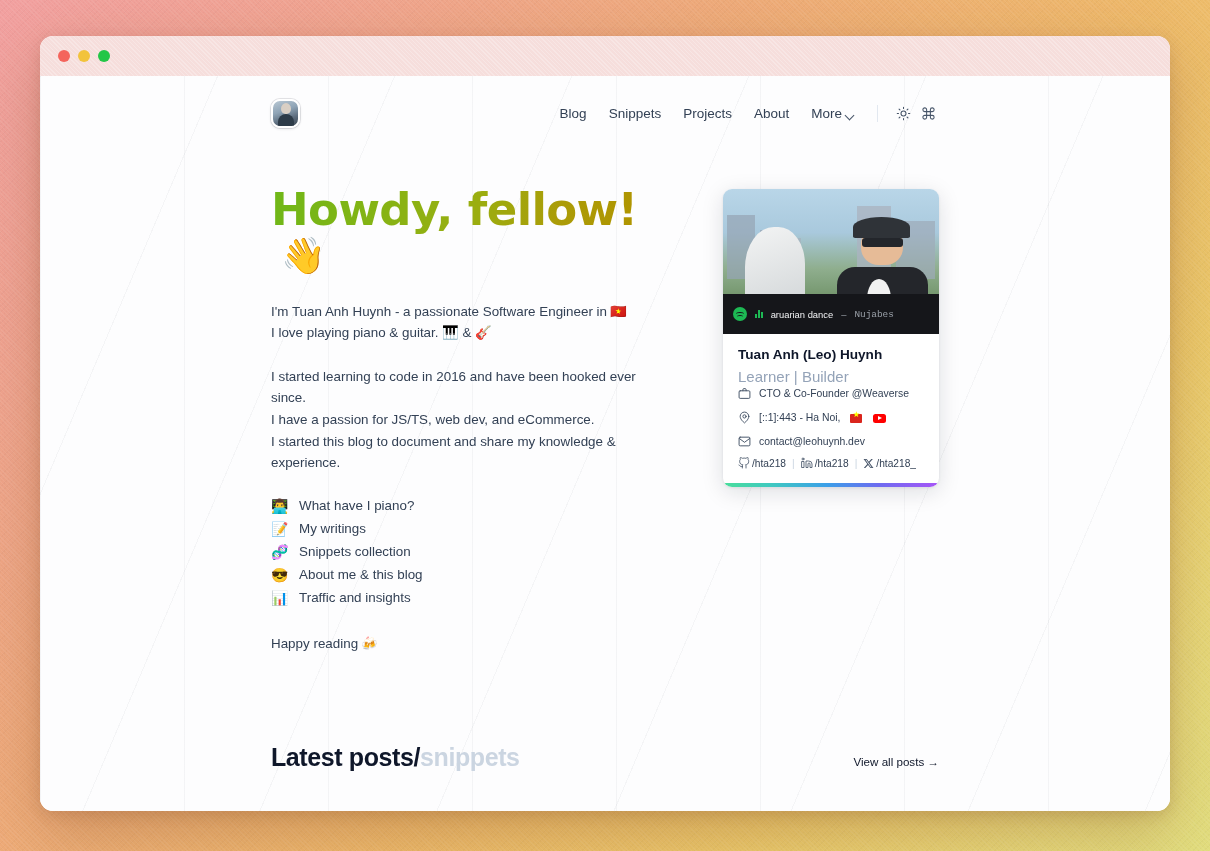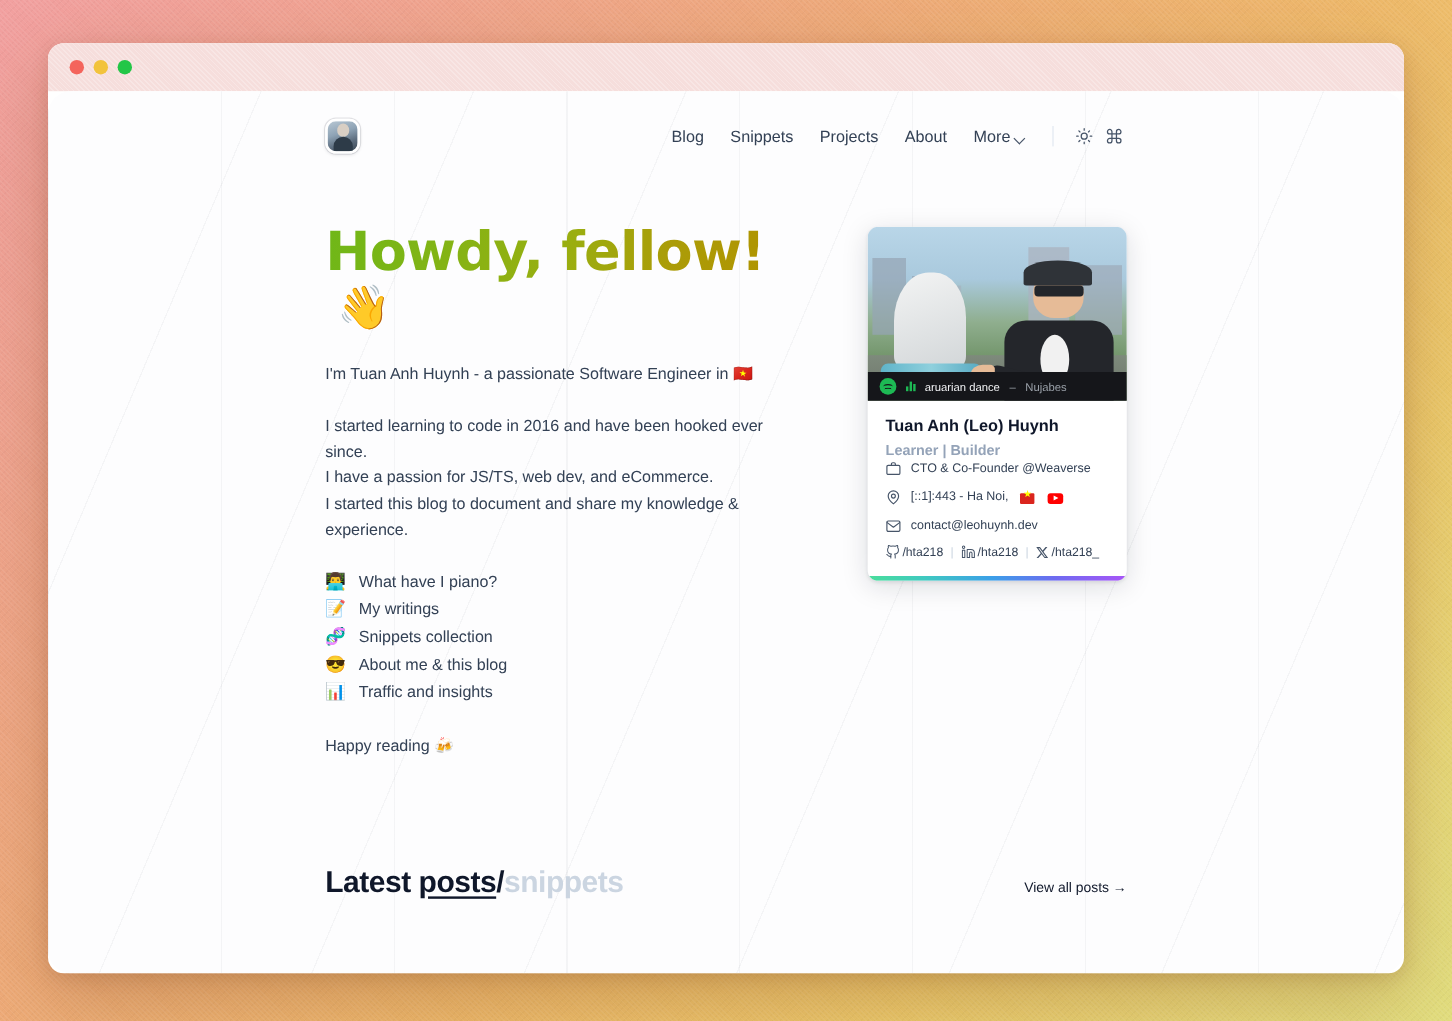--- a/index.html
+++ b/index.html
@@ -68,21 +68,20 @@
   .dot.red    { background: #f4645c; }
   .dot.yellow { background: #f2c33c; }
   .dot.green  { background: #23c647; }
 
   
   .page {
     height: 735px;
     background: #fdfdfe;
     position: relative;
     overflow: hidden;
-    border-radius: 19px;
   }
   .page-grid {
     position: absolute;
     inset: 0;
     pointer-events: none;
     background-image:
       repeating-linear-gradient(to right, rgba(30,41,59,.045) 0 1px, transparent 1px 144px),
       repeating-linear-gradient(113deg, rgba(30,41,59,.04) 0 1px, transparent 1px 163px);
   }
 
@@ -245,21 +244,21 @@
     position:absolute;left:-10%;bottom:6%;width:48%;height:16%;
     background:#24262b;border-radius:12px; transform: rotate(14deg);
   }
   .p-hand{
     position:absolute;left:-22%;bottom:12%;width:20%;height:13%;
     background:#e6bb97;border-radius:50% 20% 20% 50%;
   }
 
   .spotify {
     position: absolute; left:0; right:0; bottom:0;
-    height: 24px;
+    height: 40px;
     background: #15161a;
     display: flex; align-items: center;
     padding: 0 10px;
     gap: 8px;
   }
   .sp-logo{
     width:14px;height:14px;border-radius:50%;
     background:#1DB954; position:relative; flex:none;
   }
   .sp-logo::before,.sp-logo::after{
@@ -267,25 +266,25 @@
   }
   .sp-logo::before{top:4.5px;width:8.8px;height:4px;}
   .sp-logo::after{top:7.6px;width:6.6px;height:3px;left:3.7px;}
   .eq{display:flex;align-items:flex-end;gap:1.3px;height:8px;flex:none;}
   .eq i{width:1.7px;background:#1DB954;display:block;}
   .eq i:nth-child(1){height:4px;}
   .eq i:nth-child(2){height:8px;}
   .eq i:nth-child(3){height:6px;}
   .sp-title{font-size:9.4px;color:#f1f2f4;white-space:nowrap;}
   .sp-dash{font-size:9.4px;color:#9aa0a8;}
-  .sp-artist{font-size:9.4px;color:#9aa0a8;white-space:nowrap;}
+  .sp-artist{font-size:9.4px;color:#9aa0a8;white-space:nowrap;font-family:Liberation Mono, monospace;}
 
   .card-body { padding: 13px 15px 14px 15px; }
   .card-name { font-size: 13.6px; font-weight: 700; color: #0f172a; }
-  .card-role { font-size: 12px; color: #94a3b8; margin-top: 6px; font-weight: bold; }
+  .card-role { font-size: 15px; color: #94a3b8; margin-top: 6px; }
   .card-list { margin-top: 2px; }
   .card-item {
     display: flex; align-items: center; gap: 8px;
     margin-bottom: 11px;
     font-size: 10.4px; color: #334155;
   }
   .card-item svg { flex: none; }
   .flag-vn{
     display:inline-block;width:12px;height:9px;background:#da251d;border-radius:1px;
     position:relative;top:1px;margin-left:2px;
@@ -310,21 +309,21 @@
     height: 4px;
     background: linear-gradient(90deg, #4ade9b 0%, #3fc9c0 22%, #3b9fe8 48%, #6d6bf0 72%, #a855f7 100%);
   }
 
   
   .latest { margin-top: 92px; }
   .latest-head {
     display: flex; align-items: baseline; justify-content: space-between;
   }
   .latest-title { font-size: 25px; font-weight: 800; color: #0f172a; letter-spacing:-0.4px;}
-  .latest-title .posts { text-decoration: underline; text-underline-offset: 4px; cursor:pointer;}
+  .latest-title .posts { text-underline-offset: 4px; cursor:pointer;}
   .latest-title .slash { color: #0f172a; font-weight: 700; }
   .latest-title .snippets { color: #cbd5e1; cursor:pointer;}
   .viewall { font-size: 11.6px; color: #0f172a; cursor: pointer; text-decoration:none;}
 </style>
 </head>
 <body>
 
 <div class="bg-noise"></div>
 
 <div class="window">
@@ -372,20 +371,21 @@
         </div>
       </nav>
 
       <div class="hero">
 
         <div class="hero-left">
           <h1 class="howdy">Howdy, fellow!</h1><span class="wave">👋</span>
 
           <div class="intro">
             <p>I'm Tuan Anh Huynh - a passionate Software Engineer in 🇻🇳</p>
+            <p>I love playing piano &amp; guitar. 🎹 &amp; 🎸</p>
           </div>
 
           <div class="facts">
             <p>I started learning to code in 2016 and have been hooked ever since.</p>
             <p>I have a passion for JS/TS, web dev, and eCommerce.</p>
             <p>I started this blog to document and share my knowledge &amp; experience.</p>
           </div>
 
           <div class="links">
             <div class="link-row">

